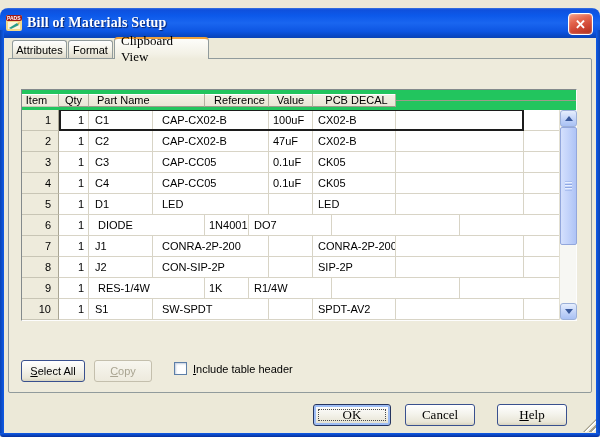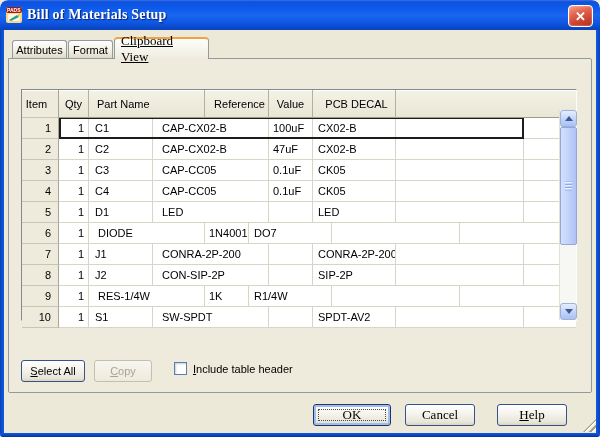--- a/index.html
+++ b/index.html
@@ -4,21 +4,21 @@
 <style>
   html,body{margin:0;padding:0;background:#ece9d8;}
   *{box-sizing:border-box;}
   .dialog{
     position:relative;width:600px;height:437px;overflow:hidden;
     font-family:"Liberation Sans",sans-serif;font-size:11px;color:#000;
     background:#ece9d8;border-radius:8px 8px 3px 3px;
   }
   
   .titlebar{
-    position:absolute;left:0;top:0;width:600px;height:30px;
+    position:absolute;left:0;top:8px;width:600px;height:30px;
     background:linear-gradient(180deg,#3a74e0 0%,#0f50dd 6%,#0c59ea 25%,#1a66f0 50%,#0d55e2 78%,#0948c6 92%,#0a43b4 100%);
     border-radius:8px 8px 0 0;display:flex;align-items:center;padding:0 6px;
   }
   .app-icon{width:16px;height:16px;flex:0 0 16px;}
   .title{
     color:#fff;font-family:"Liberation Serif",serif;font-weight:bold;font-size:14px;
     margin-left:5px;text-shadow:1px 1px 1px rgba(5,25,90,.85);letter-spacing:.2px;white-space:nowrap;
   }
   .close-btn{
     position:absolute;right:7px;top:5px;width:25px;height:22px;border:1px solid #fff;border-radius:4px;
@@ -37,33 +37,33 @@
     border:1px solid #919b9c;border-bottom:none;border-radius:3px 3px 0 0;
     background:linear-gradient(180deg,#fefefe,#f3f1e6 55%,#ddd9ca);
     display:flex;align-items:center;justify-content:center;padding:0 6px;cursor:default;
   }
   .tab-attributes{left:12px;width:55px;align-items:center;}
   .tab-format{left:68px;width:45px;}
   .tab.active{
     left:114px;top:37px;width:95px;height:22px;z-index:3;
     border-top:2px solid #f0a23c;border-radius:4px 4px 0 0;
     background:linear-gradient(180deg,#fdfdfa,#f3f1e6 75%,#eeebdc);
-    font-family:"Liberation Serif",serif;font-size:13px;text-decoration:underline;
+    font-family:"Liberation Serif",serif;font-size:13px;
   }
   
   .panel{
     position:absolute;left:8px;top:58px;width:584px;height:335px;z-index:2;
     border:1px solid #919b9c;border-radius:0 2px 2px 2px;background:#eeebdc;
   }
   
   .table{
     position:absolute;left:12px;top:30px;width:556px;height:232px;
     background:#fff;border:1px solid;border-color:#838a8c #fdfdfd #fdfdfd #838a8c;
   }
-  .thead{display:flex;height:28px;background:#1d4ed8;}
+  .thead{display:flex;height:20px;background:#22c55e;align-items:center;}
   .th{
     border-right:1px solid #b3b09f;border-bottom:1px solid #9d9a8b;
     box-shadow:inset 0 1px 0 #fff;background:linear-gradient(180deg,#f4f2e7,#e9e6d5);
     display:flex;align-items:center;justify-content:center;overflow:hidden;white-space:nowrap;
   }
   .th.left{justify-content:flex-start;padding-left:8px;}
   .th-filler{flex:1;border-right:none;}
   .tbody{position:relative;height:210px;overflow:hidden;}
   .trow{display:flex;height:21px;position:relative;background:#fff;}
   .cell{

